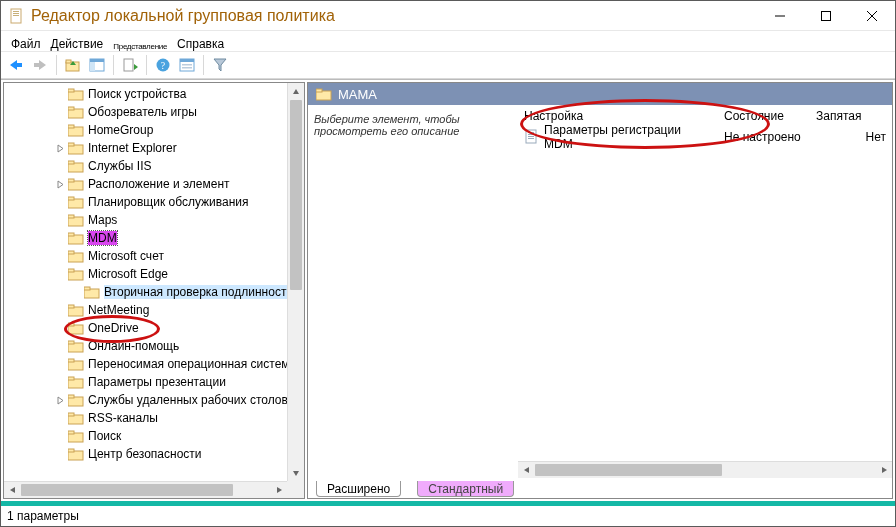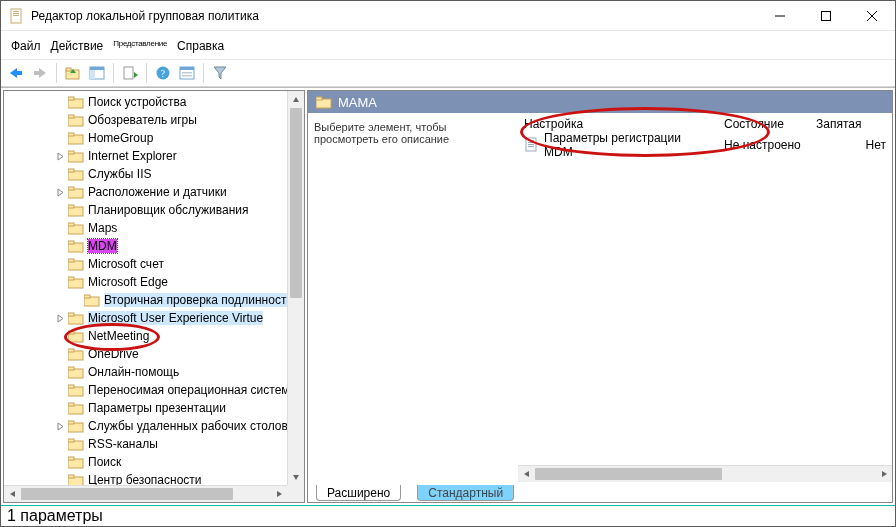--- a/index.html
+++ b/index.html
@@ -1,30 +1,30 @@
 <!DOCTYPE html>
 <html><head>
 <meta charset="utf-8">
 <style>
   * { box-sizing: border-box; }
   html, body { margin:0; padding:0; font-family: "Segoe UI", Tahoma, sans-serif; font-size:12px; color:#000; background:#fff; }
   .window { width:896px; height:527px; border:1px solid #5a5a5a; display:flex; flex-direction:column; background:#fff; position:relative; }
   .titlebar { height:30px; display:flex; align-items:center; padding:0 0 0 8px; border-bottom:1px solid #e8e8e8; }
   .titlebar .title-icon { width:16px; height:16px; margin-right:6px; }
-  .titlebar .title { flex:1; font-size:12px; color:#000000; }
+  .titlebar .title { flex:1; font-size:16px; color:#a16207; }
   .win-controls { display:flex; height:100%; }
   .win-btn { width:46px; display:flex; align-items:center; justify-content:center; }
   .win-btn svg { display:block; }
-  .menubar { height:20px; display:flex; align-items:flex-start; padding:0 6px; gap:2px; font-size:12px;margin-top:8px; }
+  .menubar { height:20px; display:flex; align-items:flex-end; padding:0 6px; gap:2px; font-size:12px; }
   .menubar span { padding:0 4px; }
   .menubar .tiny { font-size:8px; letter-spacing:-0.3px; }
   .toolbar { height:28px; border-top:1px solid #e8e8e8; border-bottom:1px solid #d8d8d8; display:flex; align-items:center; padding:0 4px; gap:2px; background:#fff;}
   .tb-sep { width:1px; height:20px; background:#d8d8d8; margin:0 3px;}
   .tb-btn { width:22px; height:22px; display:flex; align-items:center; justify-content:center; border:1px solid transparent; border-radius:2px;}
-  .content { flex:1; display:flex; border-top:1px solid #bbb; border-bottom:1px solid #14b8a6; min-height:0;}
+  .content { flex:1; display:flex; border-top:1px solid #bbb; border-bottom:5px solid #14b8a6; min-height:0;}
   .left-pane { width:302px; border:1px solid #888; margin:2px 1px 2px 2px; display:flex; flex-direction:column; min-height:0; position:relative;}
   .tree-wrap { flex:1; overflow:hidden; position:relative;}
   .tree { padding:2px 0 2px 0; }
   .tree-row { height:18px; display:flex; align-items:center; white-space:nowrap; padding-left:64px; position:relative;}
   .tree-row.depth1 { padding-left:80px; }
   .tree-row .expander { position:absolute; left:50px; width:12px; height:12px; display:flex; align-items:center; justify-content:center; }
   .tree-row .folder { width:16px; height:14px; margin-right:4px; flex-shrink:0;}
   .tree-row .label { font-size:12px; }
   .tree-row.sel .label { background:#d946ef; outline:1px dotted #555;}
   .tree-row.hl .label { background:#cde8ff; }
@@ -35,40 +35,40 @@
   .hscroll .harrow { width:17px; height:100%; display:flex; align-items:center; justify-content:center;}
   .hscroll .htrack { flex:1; position:relative; height:100%;}
   .hscroll .hthumb { position:absolute; top:2px; bottom:2px; background:#c2c2c2; border-radius:1px;}
   .left-body { display:flex; flex:1; min-height:0;}
   .right-pane { flex:1; border:1px solid #888; margin:2px 2px 2px 1px; display:flex; flex-direction:column; min-height:0;}
   .right-body { flex:1; display:flex; flex-direction:column; min-height:0;}
   .header-strip { display:flex; align-items:center;}
   .header-tab { background:#7d91b4; color:#fff; height:22px; display:flex; align-items:center; padding:0 16px 0 8px; gap:6px; flex:1;}
   .header-tab .folder { width:16px; height:14px;}
   .sub-row { display:flex; }
-  .desc-col { width:210px; font-size:11px; color:#333; padding:8px 6px 4px 6px;}
+  .desc-col { width:210px; font-size:11px; color:#333; padding:8px 6px 4px 6px;font-style:italic;}
   .list-col { flex:1; display:flex; flex-direction:column; min-width:0;}
   .list-head { display:flex; height:22px; align-items:center; border-bottom:0px solid #eee;}
   .list-head .col { font-size:12px; color:#000; padding:0 6px; height:100%; display:flex; align-items:center;}
   .col-setting { width:200px;}
   .col-state { width:92px;}
   .col-comment { flex:1; text-align:right; padding-right:10px !important;}
   .list-rows { flex:1; }
   .list-row { display:flex; height:20px; align-items:center;}
   .list-row .cell { font-size:12px; padding:0 6px;}
   .list-row .icon { width:16px; height:16px; margin-right:4px;}
   .cell-setting { width:200px; display:flex; align-items:center;}
   .cell-state { width:92px;}
   .cell-comment { flex:1; text-align:right; padding-right:10px;}
   .right-hscroll-wrap { display:flex;}
   .right-hscroll { flex:1;}
   .tabs { height:20px; display:flex; align-items:flex-end; padding-left:8px; gap:16px;}
   .tab { font-size:12px; padding:1px 10px 0 10px; border:1px solid #999; border-top:none; background:#fff; border-radius:0 0 4px 4px; position:relative; top:-1px;}
-  .tab.inactive { background:#7dd3fc; color:#444;}
-  .statusbar { height:20px; display:flex; align-items:center; padding:0 6px; font-size:16px; color:#000; border-top:0px solid #ddd;}
+  .tab.inactive { background:#f0abfc; color:#444;}
+  .statusbar { height:20px; display:flex; align-items:center; padding:0 6px; font-size:12px; color:#000; border-top:0px solid #ddd;}
   .highlight-oval { position:absolute; border:3px solid #c11; border-radius:50%; pointer-events:none;}
   .corner { width:17px; height:17px; background:#f0f0f0;}
 </style>
 </head>
 <body>
 
 <div class="window">
 
   <div class="titlebar">
     <span class="title-icon">
@@ -213,21 +213,21 @@
               <div class="tree-row">
                 <span class="expander">
                   <svg width="9" height="9">
                     <polygon points="2,1 7,4.5 2,8" fill="none" stroke="#888" stroke-width="1"></polygon>
                   </svg>
                 </span>
                 <span class="folder"><svg width="16" height="14">
                     <rect x="0" y="4" width="15" height="9" fill="#ffe9a8" stroke="#caa254"></rect>
                     <rect x="0" y="2" width="6" height="3" fill="#ffe9a8" stroke="#caa254"></rect>
                   </svg></span>
-                <span class="label">Расположение и датчики</span>
+                <span class="label">Расположение и элемент</span>
               </div>
               <div class="tree-row">
                 <span class="folder"><svg width="16" height="14">
                     <rect x="0" y="4" width="15" height="9" fill="#ffe9a8" stroke="#caa254"></rect>
                     <rect x="0" y="2" width="6" height="3" fill="#ffe9a8" stroke="#caa254"></rect>
                   </svg></span>
                 <span class="label">Планировщик обслуживания</span>
               </div>
               <div class="tree-row">
                 <span class="folder"><svg width="16" height="14">
@@ -256,32 +256,20 @@
                     <rect x="0" y="2" width="6" height="3" fill="#ffe9a8" stroke="#caa254"></rect>
                   </svg></span>
                 <span class="label">Microsoft Edge</span>
               </div>
               <div class="tree-row depth1 hl">
                 <span class="folder"><svg width="16" height="14">
                     <rect x="0" y="4" width="15" height="9" fill="#ffe9a8" stroke="#caa254"></rect>
                     <rect x="0" y="2" width="6" height="3" fill="#ffe9a8" stroke="#caa254"></rect>
                   </svg></span>
                 <span class="label">Вторичная проверка подлинности</span>
-              </div>
-              <div class="tree-row hl">
-                <span class="expander">
-                  <svg width="9" height="9">
-                    <polygon points="2,1 7,4.5 2,8" fill="none" stroke="#888" stroke-width="1"></polygon>
-                  </svg>
-                </span>
-                <span class="folder"><svg width="16" height="14">
-                    <rect x="0" y="4" width="15" height="9" fill="#ffe9a8" stroke="#caa254"></rect>
-                    <rect x="0" y="2" width="6" height="3" fill="#ffe9a8" stroke="#caa254"></rect>
-                  </svg></span>
-                <span class="label">Microsoft User Experience Virtue</span>
               </div>
               <div class="tree-row">
                 <span class="folder"><svg width="16" height="14">
                     <rect x="0" y="4" width="15" height="9" fill="#ffe9a8" stroke="#caa254"></rect>
                     <rect x="0" y="2" width="6" height="3" fill="#ffe9a8" stroke="#caa254"></rect>
                   </svg></span>
                 <span class="label">NetMeeting</span>
               </div>
               <div class="tree-row">
                 <span class="folder"><svg width="16" height="14">

